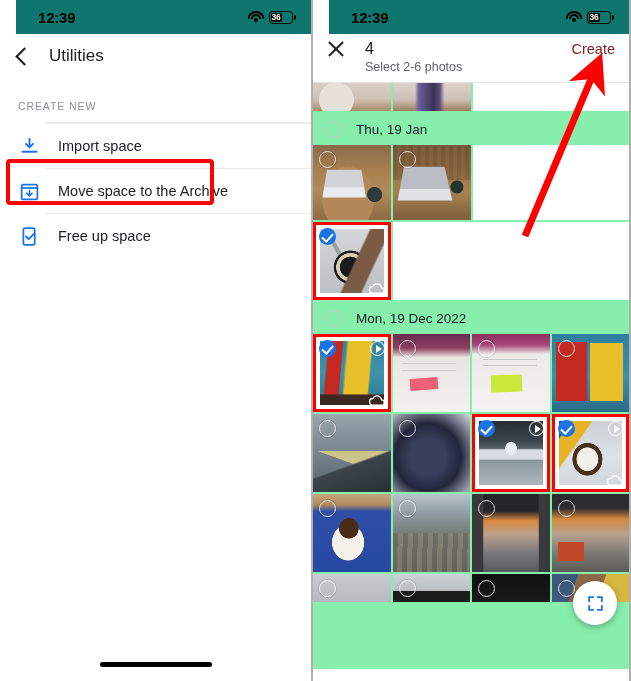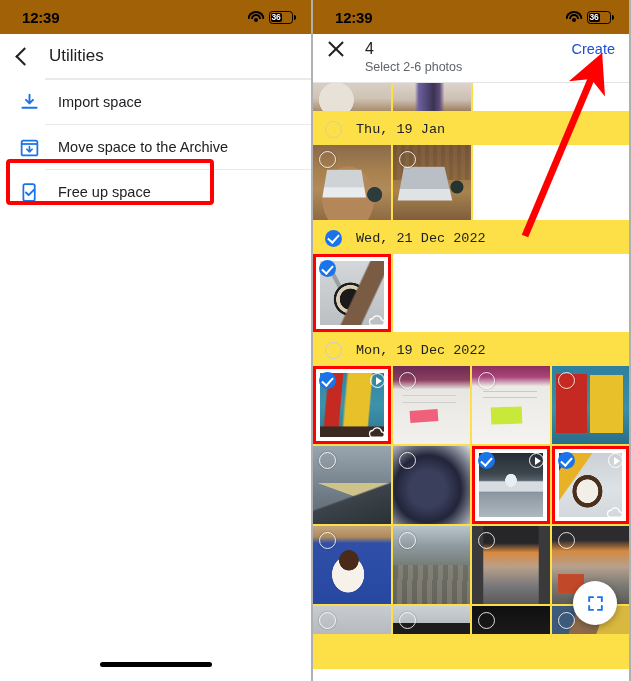--- a/index.html
+++ b/index.html
@@ -13,21 +13,22 @@
 
   
   .panel { position: relative; background: #fff; height: 681px; overflow: hidden; }
   .panel-left  { width: 313px; border-right: 2px solid #b0b0b0; }
   .panel-right { width: 316px; }
 
   
   .statusbar {
     height: 34px; display: flex; align-items: center;
     justify-content: space-between; padding: 0 18px 0 22px;
-    background:#a16207;
+    background:#0f766e;
+    margin-left:16px;
   }
   .status-time { font-size: 15px; font-weight: 700; color:#000; letter-spacing:-.2px; }
   .status-right { display: flex; align-items: center; gap: 5px; }
   .wifi-ic { width: 17px; height: 13px; position: relative; }
   .wifi-ic i { position:absolute; display:block; border:2px solid #000; border-bottom:none;
                border-radius: 50% 50% 0 0 / 100% 100% 0 0; left:50%; transform:translateX(-50%); }
   .wifi-ic i.a { width:17px; height:8px; top:0; }
   .wifi-ic i.b { width:10px; height:5px; top:3.5px; }
   .wifi-ic i.c { width:4px; height:4px; top:7px; background:#000; border:none; border-radius:50%; }
   .batt { width: 24px; height: 13px; border: 1.6px solid #000; border-radius: 3.5px; position: relative;
@@ -61,25 +62,25 @@
               width: 112px; height: 5px; background:#000; border-radius:3px; }
 
   
   .picker-head { background: #fff; padding: 6px 14px 8px 14px; }
   .ph-top { display: flex; align-items: center; }
   .x-ic { width: 18px; height: 18px; position: relative; cursor:pointer; flex:0 0 18px; }
   .x-ic::before, .x-ic::after { content:""; position:absolute; left:-1px; top:8px; width:20px; height:2px;
                                 background:#202124; }
   .x-ic::before { transform: rotate(45deg); } .x-ic::after { transform: rotate(-45deg); }
   .ph-count { font-size: 16px; color: #202124; margin-left: 20px; }
-  .ph-create { margin-left: auto; font-size: 14.5px; color: #1d4ed8; cursor: pointer; }
+  .ph-create { margin-left: auto; font-size: 14.5px; color: #7f1d1d; cursor: pointer; }
   .ph-sub { font-size: 12.5px; color: #5f6368; padding-left: 38px; margin-top: 2px; }
   .head-sep { height: 1px; background: #e3e4e6; }
 
-  .grid-scroll { position: relative; height: 586px; overflow: hidden; background:#fde047;font-family:Liberation Mono, monospace; }
+  .grid-scroll { position: relative; height: 586px; overflow: hidden; background:#86efac; }
 
   .date-row { display: flex; align-items: center; height: 32px; gap: 14px; padding-left: 12px; }
   .date-txt { font-size: 13.5px; color: #202124; }
   .ck { width: 17px; height: 17px; border-radius: 50%; flex:0 0 17px; cursor:pointer; }
   .ck.off { border: 1.8px solid #c9ccd0; background: transparent; }
   .ck.on  { background: #1a73e8; position: relative; border: none; }
   .ck.on::after { content:""; position:absolute; left:5px; top:2.5px; width:5px; height:9px;
                   border:solid #fff; border-width:0 2px 2px 0; transform: rotate(42deg); }
 
   .prow { display: flex; gap: 2px; margin-bottom: 2px; }
@@ -127,20 +128,21 @@
           <span class="batt-num">36</span>
         </span>
       </div>
     </div>
 
     <div class="nav-row">
       <span class="back-chevron"></span>
       <span class="nav-title">Utilities</span>
     </div>
 
+    <div class="sec-label">CREATE NEW</div>
 
     <div class="menu-divider"></div>
 
     <div class="menu-divider"></div>
 
 
 
     <div class="menu-item">
       <span class="mi-icon">
         <svg width="21" height="21" viewBox="0 0 24 24">
@@ -237,24 +239,20 @@
           <span class="ph" style="background:linear-gradient(180deg,#7b5c3f 0%,#9c7747 38%,#a8834f 62%,#7e5e3d 100%);"></span>
           <span class="ph" style="background:repeating-linear-gradient(90deg,#6b4d32 0 4px,#7e5c3b 4px 8px);opacity:.55;height:46%;"></span>
           <span class="ph" style="background:linear-gradient(180deg,transparent 28%,#b9bfc4 29% 58%,#dfe3e6 59% 74%,transparent 75%);
                       clip-path:polygon(14% 29%,66% 29%,76% 74%,6% 74%);"></span>
           <span class="ph" style="background:radial-gradient(circle at 82% 56%,#253331 0 8%,transparent 9%);"></span>
           <span class="ck off"></span>
         </div>
         <div class="cell" style="flex:1 1 auto;background:#fff;"></div>
       </div>
 
-      <div class="date-row">
-        <span class="ck on"></span>
-        <span class="date-txt">Wed, 21 Dec 2022</span>
-      </div>
 
       <div class="prow" style="height:78px;">
         <div class="cell selected hl" style="flex:0 0 78px;">
           <span class="ph" style="background:linear-gradient(180deg,#d7dadd 0%,#c6cacd 55%,#b9bdc0 100%);"></span>
           <span class="ph" style="background:linear-gradient(62deg,transparent 40%,#9aa0a4 41% 44%,transparent 45%);"></span>
           <span class="ph" style="background:radial-gradient(circle at 48% 58%,#1a1a1a 0 17%,#d9cdb4 18% 23%,#1d1d1d 24% 27%,transparent 28%);"></span>
           <span class="ph" style="background:linear-gradient(115deg,transparent 52%,#7a5c45 54% 70%,transparent 72%);"></span>
           <span class="ck on"></span>
           <span class="cloud-ic">
             <svg width="16" height="11" viewBox="0 0 24 16">

